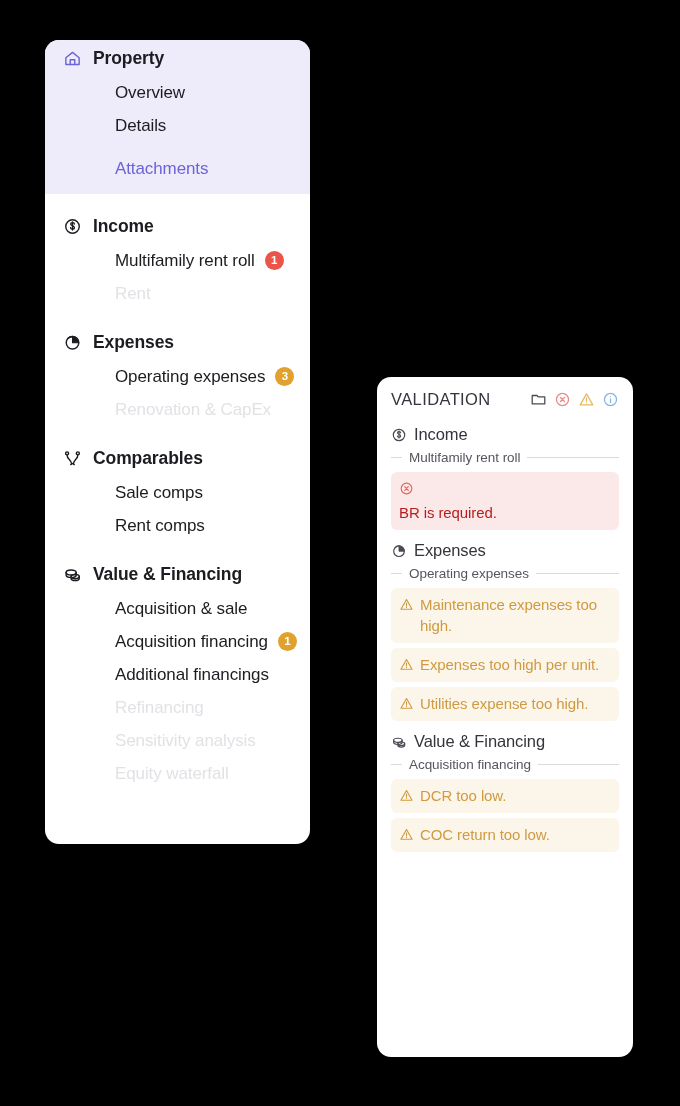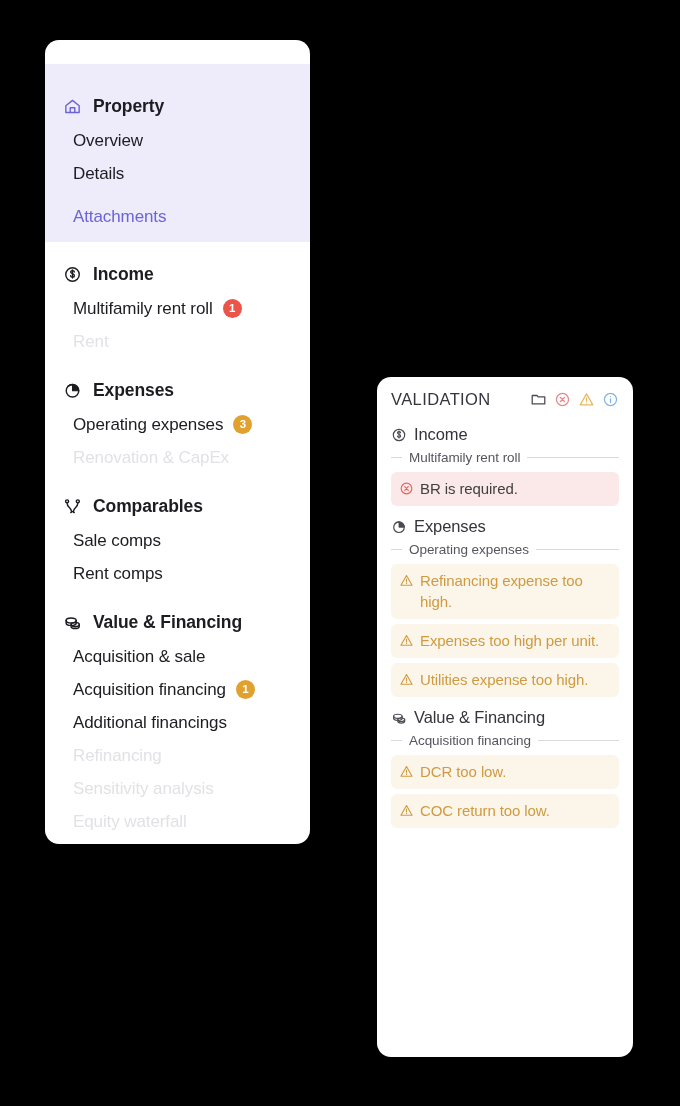--- a/index.html
+++ b/index.html
@@ -34,21 +34,21 @@
     background: #eeecfb;
     padding-bottom: 9px;
   }
 
   .group-header {
     display: flex;
     align-items: center;
     gap: 11px;
     padding: 16px 18px 8px 18px;
   }
-  .nav-group.highlighted .group-header { padding-top: 32px; margin-top: 24px; }
+  .nav-group.highlighted .group-header { padding-top: 8px; }
   .nav-group:not(.highlighted) .group-header { padding-top: 22px; }
 
   .group-icon {
     width: 19px;
     height: 19px;
     flex: 0 0 19px;
     display: flex;
     align-items: center;
     justify-content: center;
   }
@@ -58,21 +58,21 @@
     font-size: 17.5px;
     font-weight: bold;
     color: #1c1c21;
     letter-spacing: -0.1px;
     line-height: 20px;
   }
 
   .nav-item {
     display: flex;
     align-items: center;
-    padding: 5px 18px 5px 28px;
+    padding: 5px 18px 5px 70px;
     font-size: 17px;
     color: #1c1c21;
     line-height: 23px;
     letter-spacing: -0.1px;
     position: relative;
   }
   .nav-item.disabled { color: #e2e2e6; }
   .nav-item.accent { color: #6c63d8; margin-top: 10px; }
   .nav-item .label { flex: 0 0 auto; }
 
@@ -189,21 +189,22 @@
   }
   .val-msg .mic {
     width: 15px;
     height: 15px;
     flex: 0 0 15px;
     margin-top: 3px;
   }
   .val-msg .mic svg { display: block; }
   .val-msg.error {
     background: #fbe9e9;
-    color: #404040;
+    color: #b91c1c;
+    flex-direction: column;
   }
   .val-msg.warn {
     background: #fcf6ea;
     color: #cf9a41;
   }
 </style>
 </head>
 <body>
 
 <div id="sidebar-card">
@@ -391,21 +392,21 @@
       <span class="rule"></span>
     </div>
     <div class="val-msg warn">
       <span class="mic">
         <svg width="15" height="15" viewBox="0 0 20 20">
           <path d="M10 3.4 L17.4 16.3 L2.6 16.3 Z" fill="none" stroke="#cf9a41" stroke-width="1.5" stroke-linecap="round" stroke-linejoin="round"></path>
           <path d="M10 8.1 L10 11.9" fill="none" stroke="#cf9a41" stroke-width="1.5" stroke-linecap="round" stroke-linejoin="round"></path>
           <path d="M10 13.9 L10 14.0" fill="none" stroke="#cf9a41" stroke-width="1.5" stroke-linecap="round" stroke-linejoin="round"></path>
         </svg>
       </span>
-      <span>Refinancing expense too high.</span>
+      <span>Maintenance expenses too high.</span>
     </div>
     <div class="val-msg warn">
       <span class="mic">
         <svg width="15" height="15" viewBox="0 0 20 20">
           <path d="M10 3.4 L17.4 16.3 L2.6 16.3 Z" fill="none" stroke="#cf9a41" stroke-width="1.5" stroke-linecap="round" stroke-linejoin="round"></path>
           <path d="M10 8.1 L10 11.9" fill="none" stroke="#cf9a41" stroke-width="1.5" stroke-linecap="round" stroke-linejoin="round"></path>
           <path d="M10 13.9 L10 14.0" fill="none" stroke="#cf9a41" stroke-width="1.5" stroke-linecap="round" stroke-linejoin="round"></path>
         </svg>
       </span>
       <span>Expenses too high per unit.</span>

